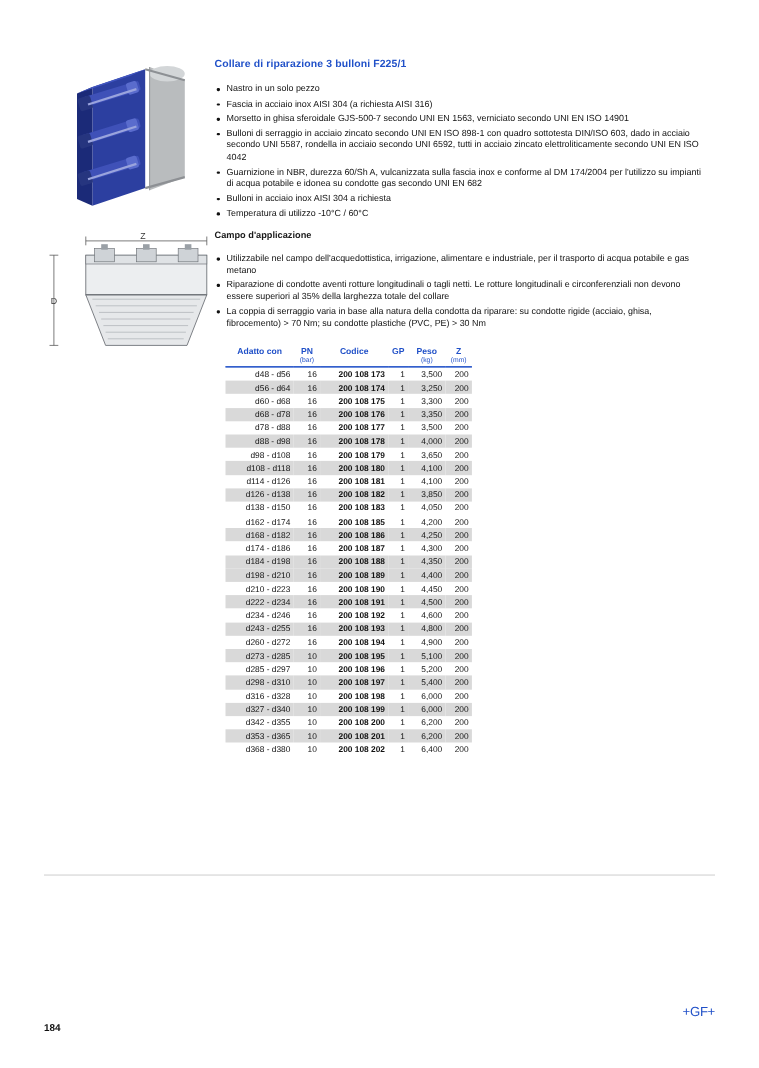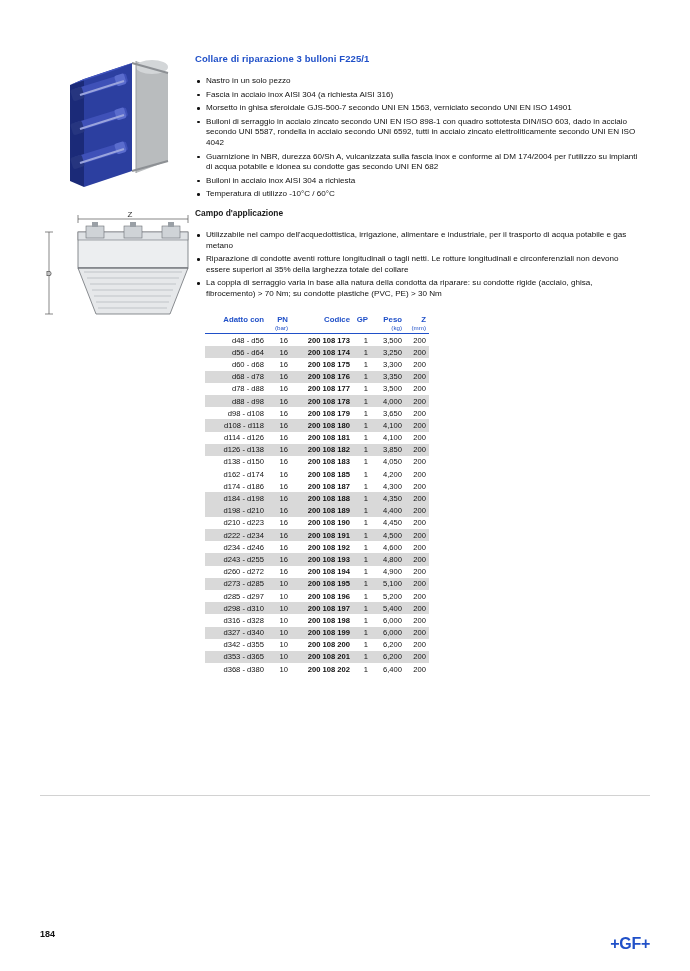--- a/index.html
+++ b/index.html
@@ -99,21 +99,20 @@
     border-collapse: collapse;
     width: 224px;
     font-size: 7.6px;
   }
   table.spec th {
     color: #2050c8;
     font-weight: bold;
     font-size: 7.8px;
     padding: 0 3px 0 3px;
     vertical-align: bottom;
-    text-align: right;
     white-space: nowrap;
   }
   table.spec th.unit {
     font-weight: normal;
     font-size: 6.2px;
     color: #2050c8;
     padding-bottom: 2px;
   }
   .hdr-row-2 th { padding-top: 0; padding-bottom: 3px; }
   table.spec td {
@@ -148,23 +147,23 @@
     position: absolute;
     left: 40px;
     top: 929px;
     font-size: 9px;
     font-weight: bold;
     color: #111;
   }
   .brand {
     position: absolute;
     right: 40px;
-    top: 935px;
-    font-size: 16px;
-    font-weight: bold;
+    top: 913px;
+    font-size: 12px;
+    font-weight: normal;
     color: #2050c8;
     letter-spacing: -0.3px;
   }
 </style>
 </head>
 <body>
 
 <div class="page">
 
   <div class="left-col">
@@ -388,20 +387,28 @@
             <td>200</td>
           </tr>
           <tr>
             <td>d162 - d174</td>
             <td>16</td>
             <td class="code">200 108 185</td>
             <td>1</td>
             <td>4,200</td>
             <td>200</td>
           </tr>
+          <tr class="alt">
+            <td>d168 - d182</td>
+            <td>16</td>
+            <td class="code">200 108 186</td>
+            <td>1</td>
+            <td>4,250</td>
+            <td>200</td>
+          </tr>
           <tr>
             <td>d174 - d186</td>
             <td>16</td>
             <td class="code">200 108 187</td>
             <td>1</td>
             <td>4,300</td>
             <td>200</td>
           </tr>
           <tr class="alt">
             <td>d184 - d198</td>

